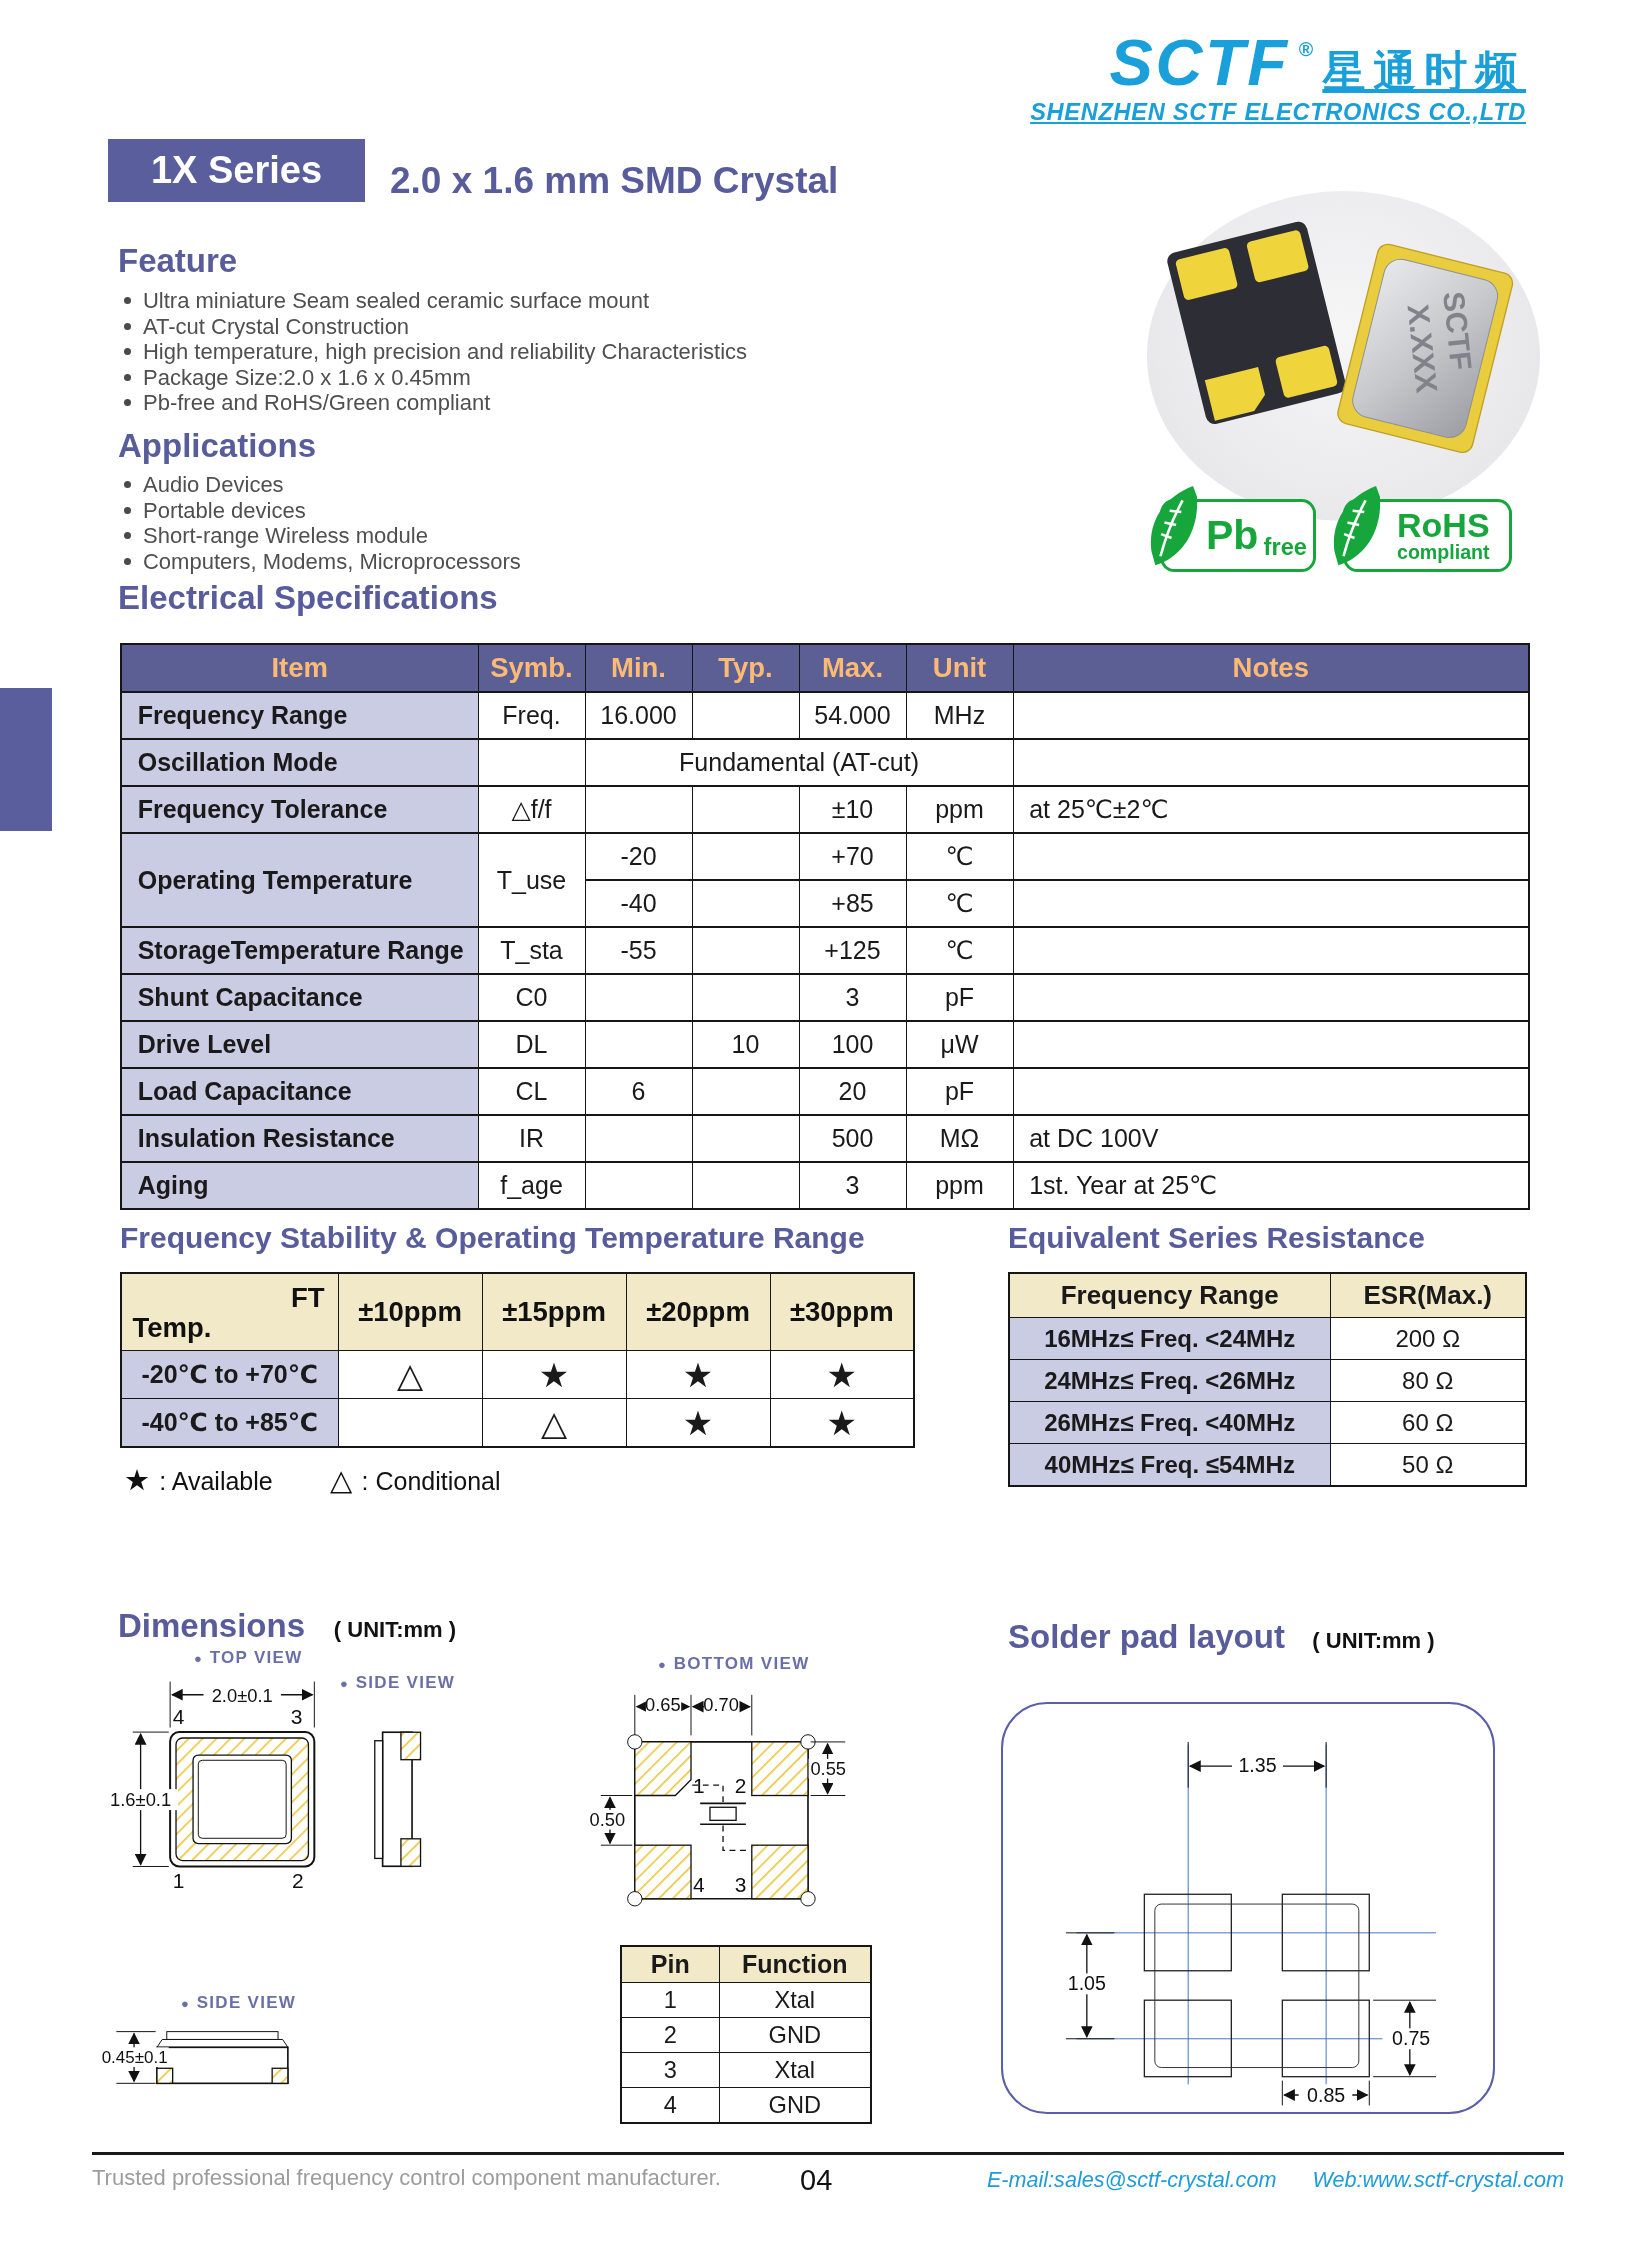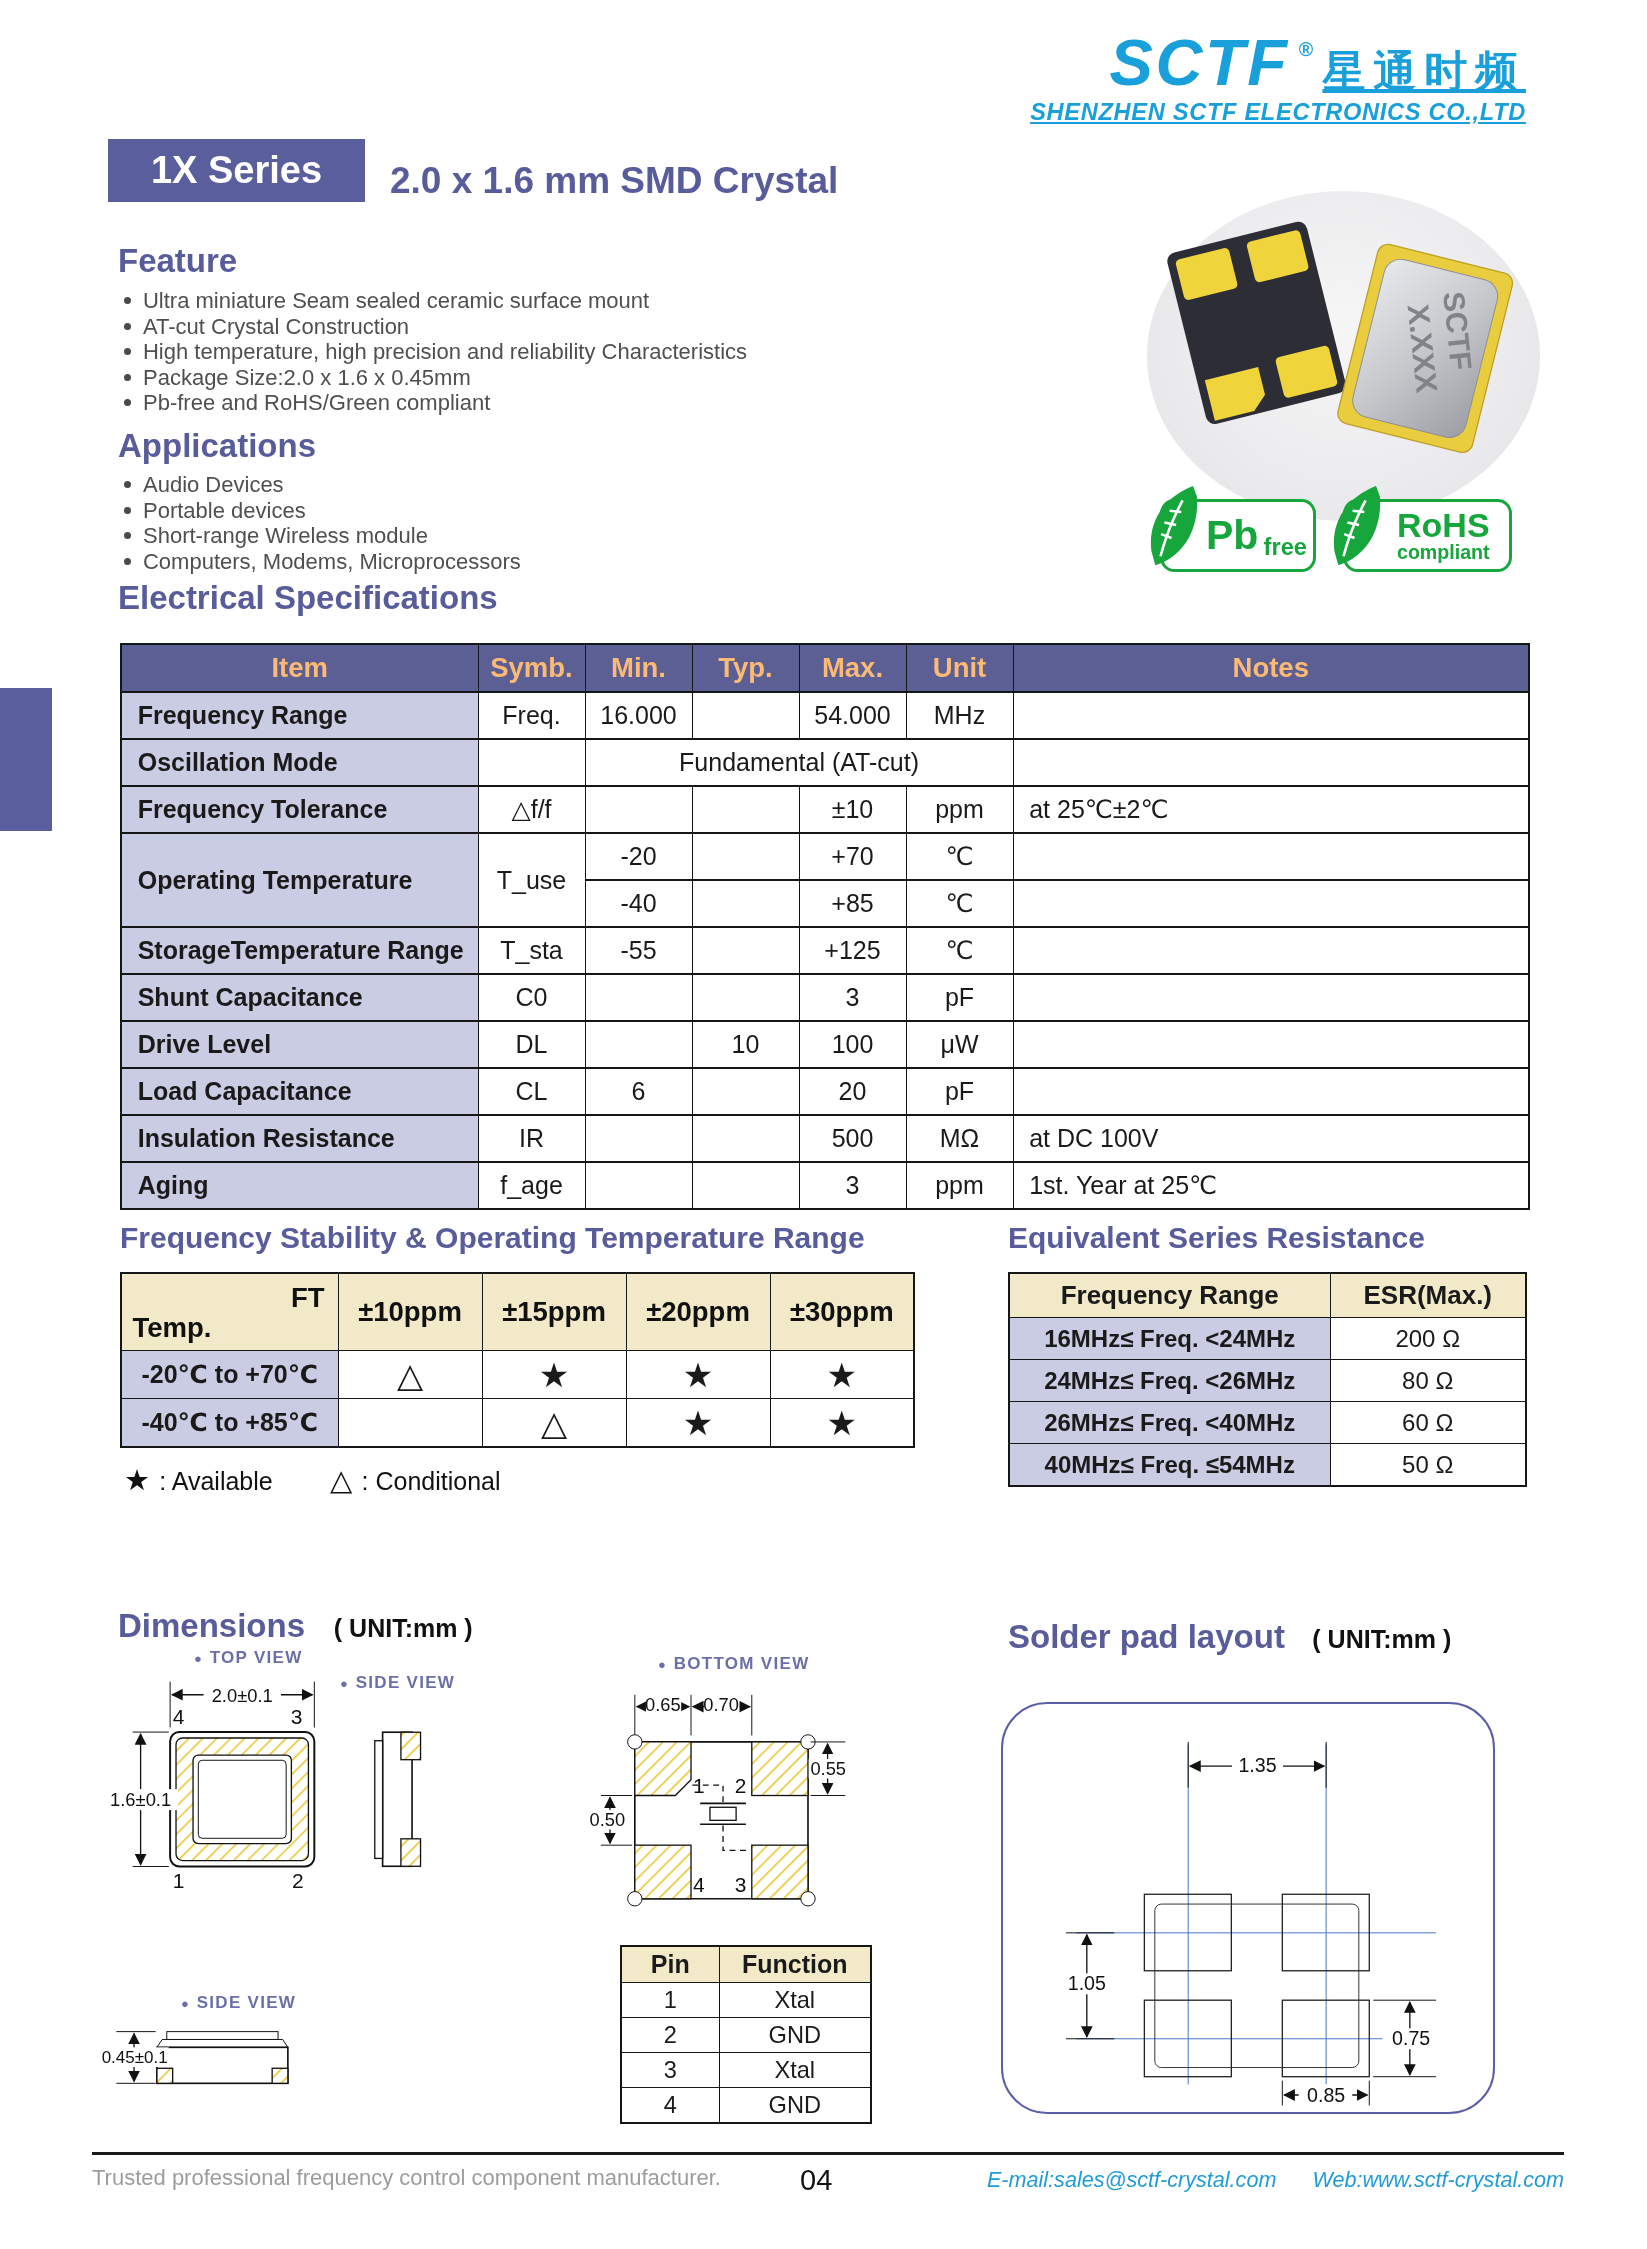--- a/index.html
+++ b/index.html
@@ -16,21 +16,21 @@
   .logo-company{font-size:23.6px;font-weight:bold;font-style:italic;margin-top:6.5px;letter-spacing:0.7px;text-decoration:underline;}
 
   
   .series-badge{position:absolute;left:108px;top:139px;width:257px;height:63px;background:#5a5e9d;
     display:flex;align-items:center;justify-content:center;color:#fff;font-size:38px;font-weight:bold;}
   .series-sub{position:absolute;left:390px;top:160px;font-size:37px;font-weight:bold;color:#585c9b;}
 
   
   .sec-title{position:absolute;font-weight:bold;color:#585c9b;}
   .t50{font-size:33px;} .t46{font-size:30px;}
-  .unit-label{font-size:25px;font-weight:bold;color:#111;margin-top:13px;}
+  .unit-label{font-size:22px;font-weight:bold;color:#111;margin-top:13px;}
 
   
   .bullets{position:absolute;margin:0;padding:0;list-style:none;}
   .bullets li{display:flex;align-items:baseline;height:25.5px;font-size:22px;color:#4f4f4f;}
   .bullets .dot{width:7.2px;height:7.2px;border-radius:50%;background:#4a4a4a;margin-right:11.8px;flex:none;align-self:center;}
 
   
   .product-circle{position:absolute;left:1147px;top:191px;width:393px;height:330px;border-radius:50%;
     background:radial-gradient(circle at 50% 42%, #f6f6f7 0%, #ececee 55%, #e2e2e5 100%);}
   .badge{position:absolute;height:73px;background:#fff;border:3.3px solid #16a63c;border-radius:14.4px;

